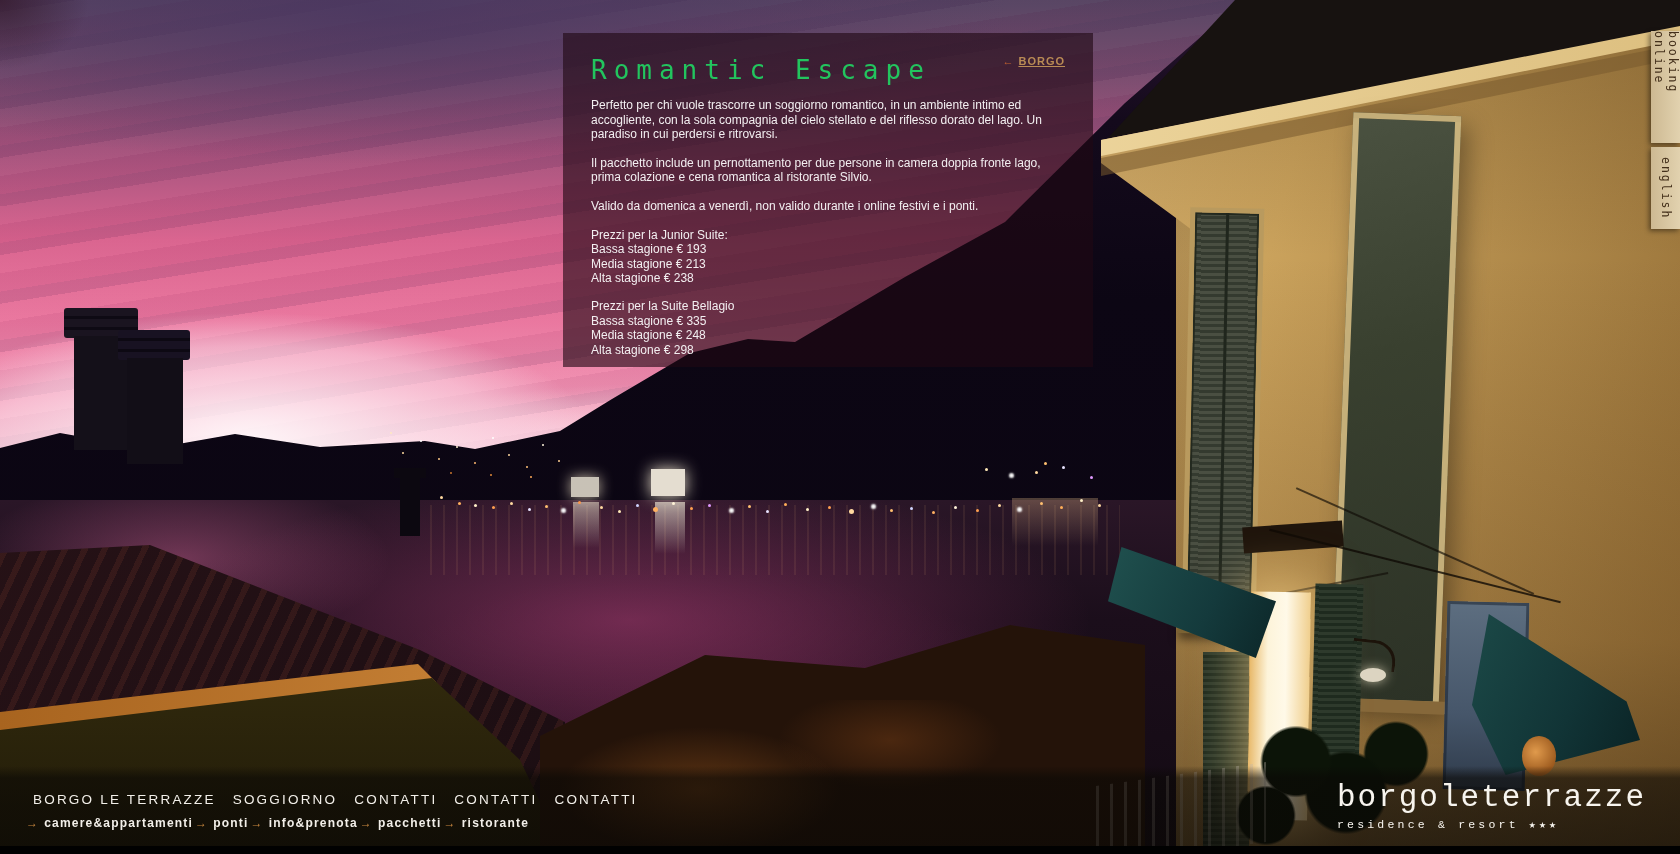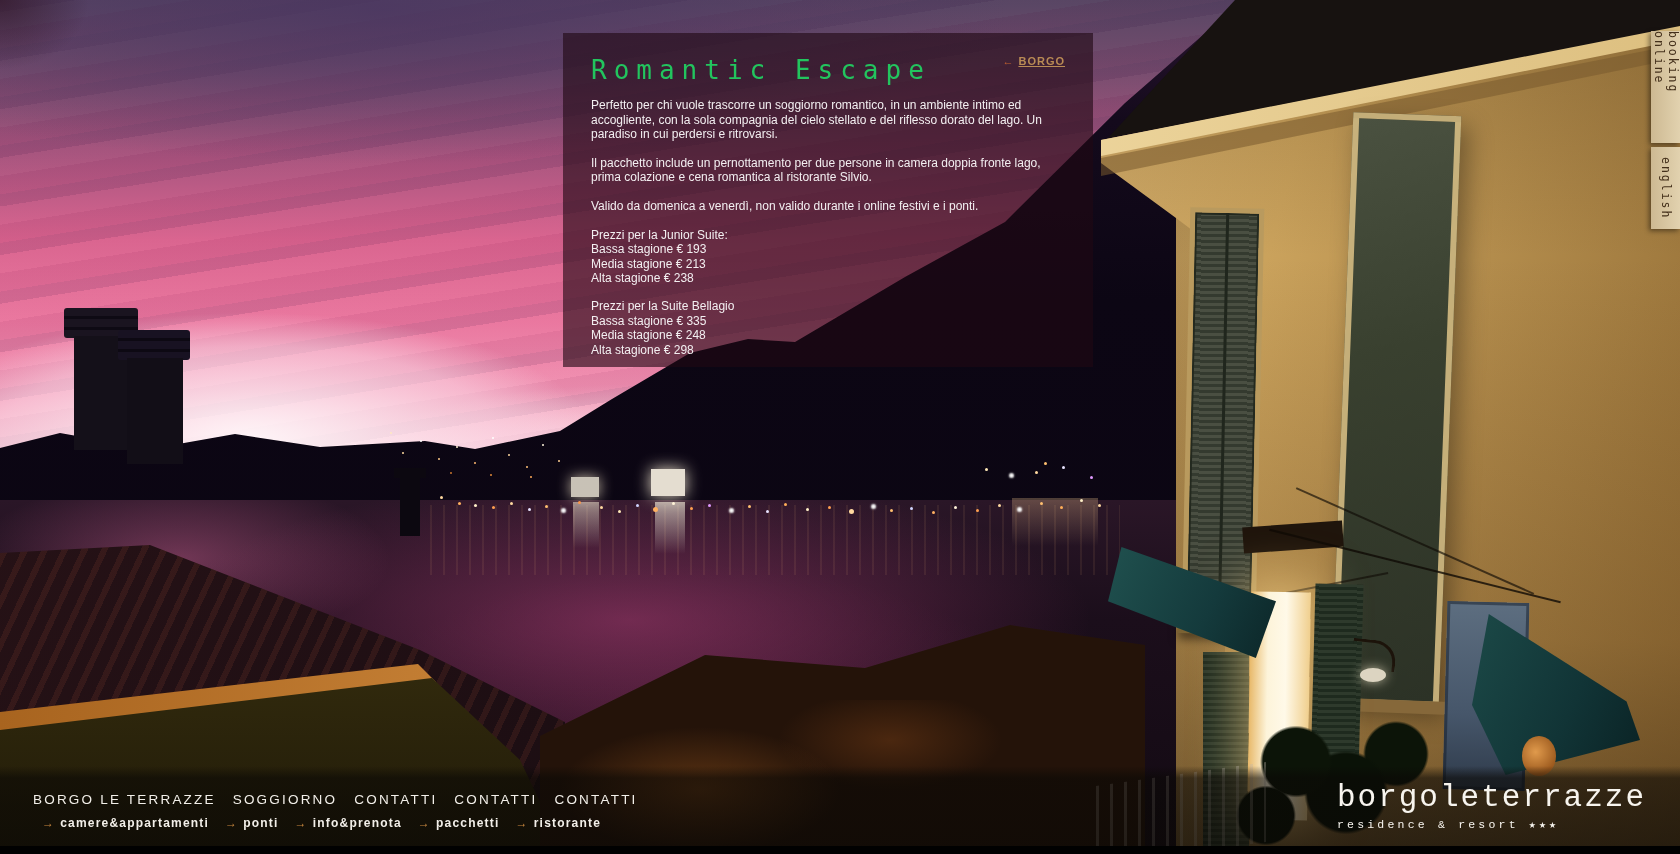--- a/index.html
+++ b/index.html
@@ -156,21 +156,21 @@
   .tab-booking{top:31px;height:112px;}
   .tab-english{top:147px;height:82px;}
 
   
   .footer{position:absolute;left:0;top:766px;width:1680px;height:88px;
     background:linear-gradient(to bottom,rgba(10,8,5,0) 0,rgba(10,8,5,.6) 12px,rgba(10,8,5,.68) 100%);}
   .footer-black{position:absolute;left:0;top:846px;width:1680px;height:8px;background:#010101;}
   .nav-main{position:absolute;left:33px;top:26px;display:flex;gap:17px;
     font-size:13.5px;letter-spacing:2.2px;color:#f2efe9;}
   .nav-main a{color:#f2efe9;text-decoration:none;cursor:pointer;}
-  .nav-sub{position:absolute;left:42px;top:50px;display:flex;gap:16px;
+  .nav-sub{position:absolute;left:26px;top:50px;display:flex;gap:2px;
     font-size:12px;font-weight:700;letter-spacing:1.2px;color:#f2efe9;}
   .nav-sub .sub-item{cursor:pointer;}
   .nav-sub .arrow{color:#c9883f;margin-right:5px;font-weight:400;}
   .nav-sub a{color:#f2efe9;text-decoration:none;}
   .logo-block{position:absolute;right:34px;top:16px;color:#f7f4ee;
     font-family:Liberation Mono, monospace;}
   .logo-main{font-size:31px;letter-spacing:2px;line-height:1;}
   .logo-sub{font-size:11.5px;letter-spacing:3.2px;margin-top:4px;}
 </style>
 </head>

